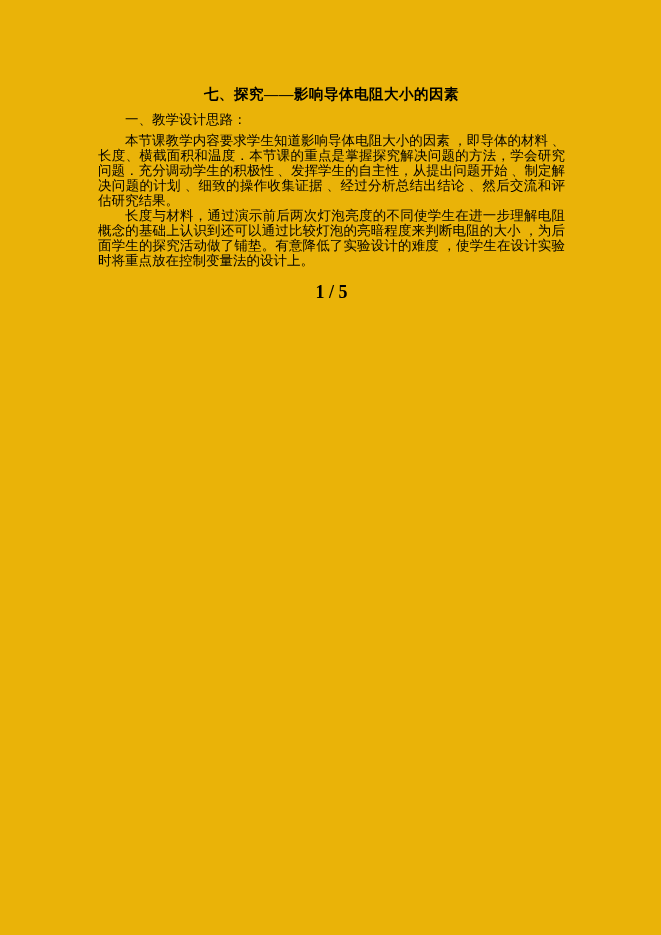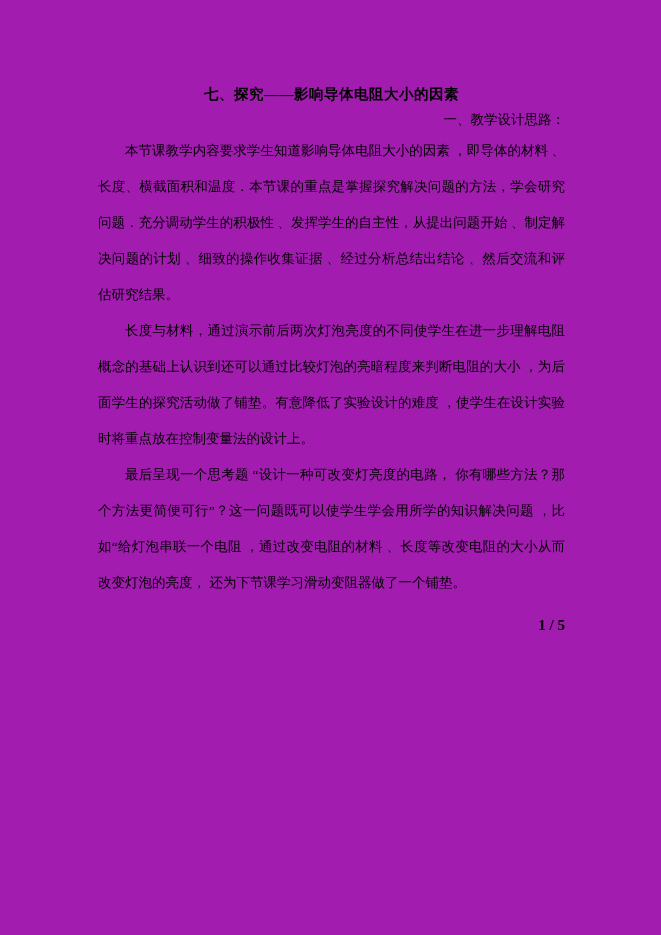--- a/index.html
+++ b/index.html
@@ -4,70 +4,68 @@
 <style>
   html, body {
     margin: 0;
     padding: 0;
     background: #ffffff;
   }
   .page {
     position: relative;
     width: 661px;
     height: 935px;
-    background: #a21caf;
+    background: #eab308;
     color: #000000;
     font-family: "Liberation Serif", "DejaVu Serif", serif;
     overflow: hidden;
     box-sizing: border-box;
     padding: 81px 96px 0 98px;
   }
   .doc-title {
     margin: 0;
     font-size: 14.5px;
     font-weight: bold;
     text-align: center;
     line-height: 26.2px;
     letter-spacing: 0.5px;
   }
   .section-heading {
     margin: 0;
     font-size: 13.5px;
     font-weight: normal;
     line-height: 26.2px;
     text-indent: 2em;
-    text-align: right;
   }
   .body-text p {
     margin: 0;
     font-size: 13.5px;
-    line-height: 36px;
+    line-height: 15px;
     text-align: justify;
     text-justify: inter-character;
     text-indent: 2em;
     word-break: break-all;
   }
   .page-number {
     margin-top: 17px;
-    font-size: 15px;
+    font-size: 18px;
     font-weight: bold;
-    text-align: right;
+    text-align: center;
     line-height: 14px;
   }
 </style>
 </head>
 <body>
 
 <div class="page">
 
   <h1 class="doc-title">七、探究——影响导体电阻大小的因素</h1>
 
   <div class="section-heading">一、教学设计思路：</div>
 
   <div class="body-text">
     <p>本节课教学内容要求学生知道影响导体电阻大小的因素 ，即导体的材料 、长度、横截面积和温度．本节课的重点是掌握探究解决问题的方法，学会研究问题．充分调动学生的积极性 、发挥学生的自主性，从提出问题开始 、制定解决问题的计划 、细致的操作收集证据 、经过分析总结出结论 、然后交流和评估研究结果。</p>
     <p>长度与材料，通过演示前后两次灯泡亮度的不同使学生在进一步理解电阻概念的基础上认识到还可以通过比较灯泡的亮暗程度来判断电阻的大小 ，为后面学生的探究活动做了铺垫。有意降低了实验设计的难度 ，使学生在设计实验时将重点放在控制变量法的设计上。</p>
-    <p>最后呈现一个思考题 “设计一种可改变灯亮度的电路， 你有哪些方法？那个方法更简便可行”？这一问题既可以使学生学会用所学的知识解决问题 ，比如“给灯泡串联一个电阻 ，通过改变电阻的材料 、长度等改变电阻的大小从而改变灯泡的亮度， 还为下节课学习滑动变阻器做了一个铺垫。</p>
   </div>
 
   <div class="page-number">1 / 5</div>
 
 </div>
 
 </body></html>

